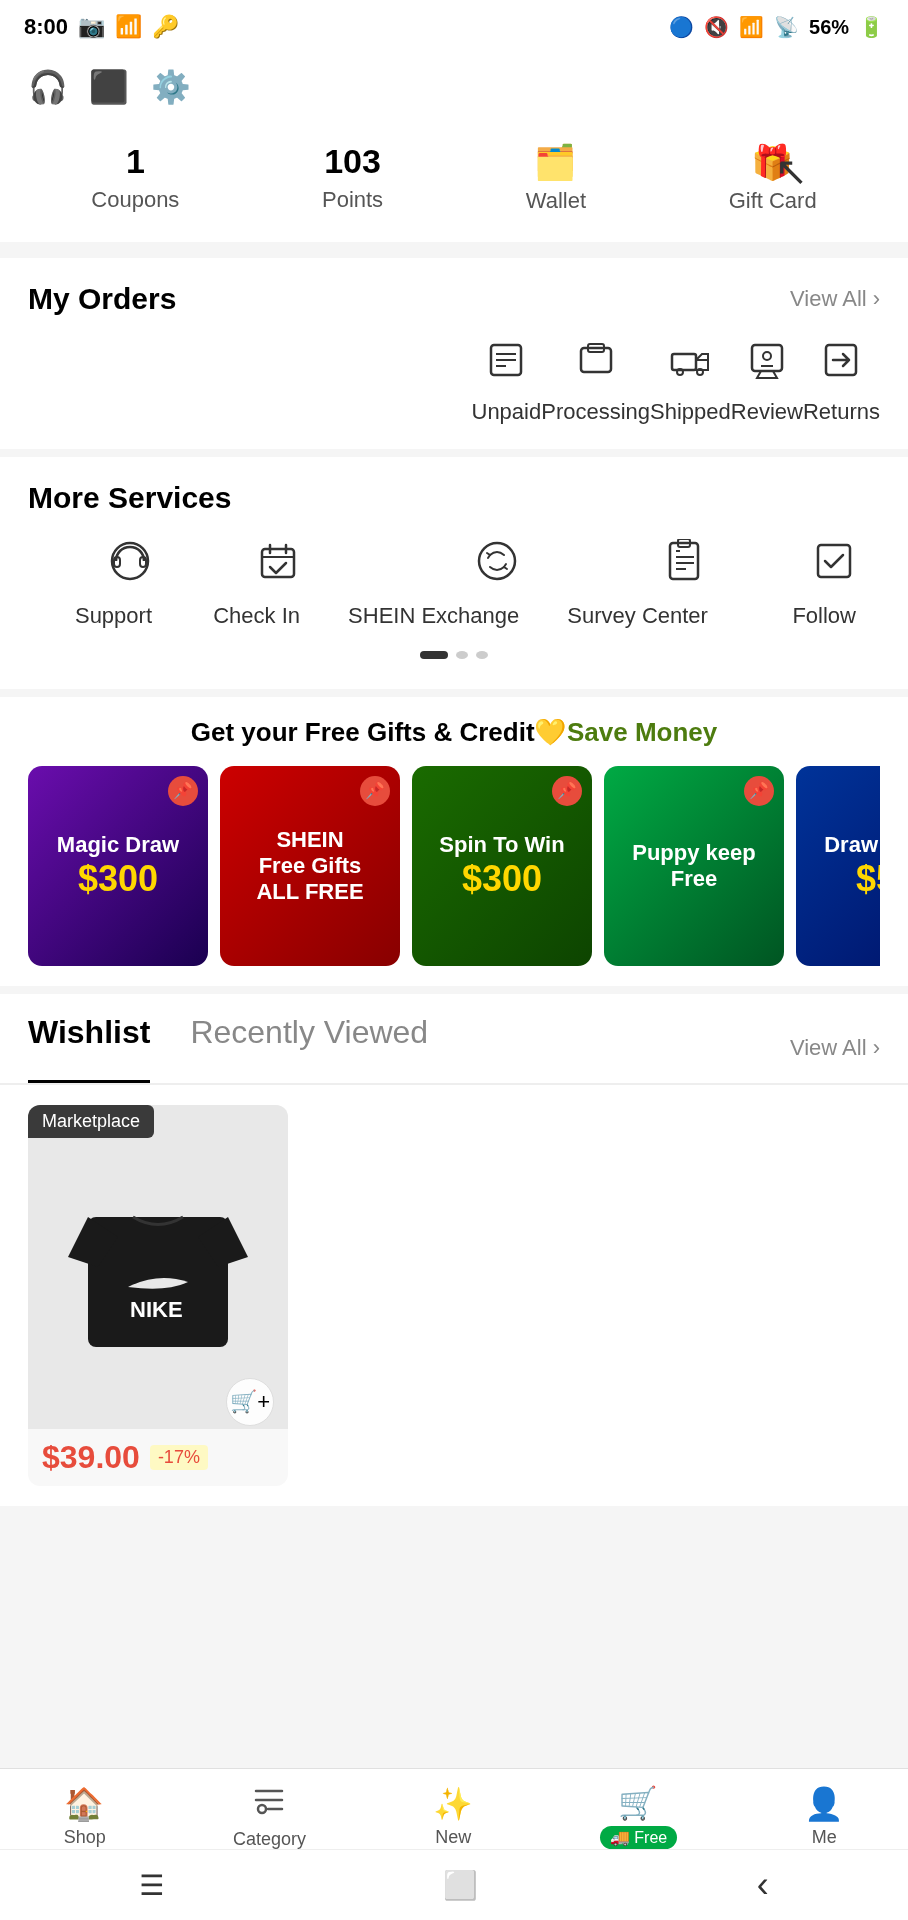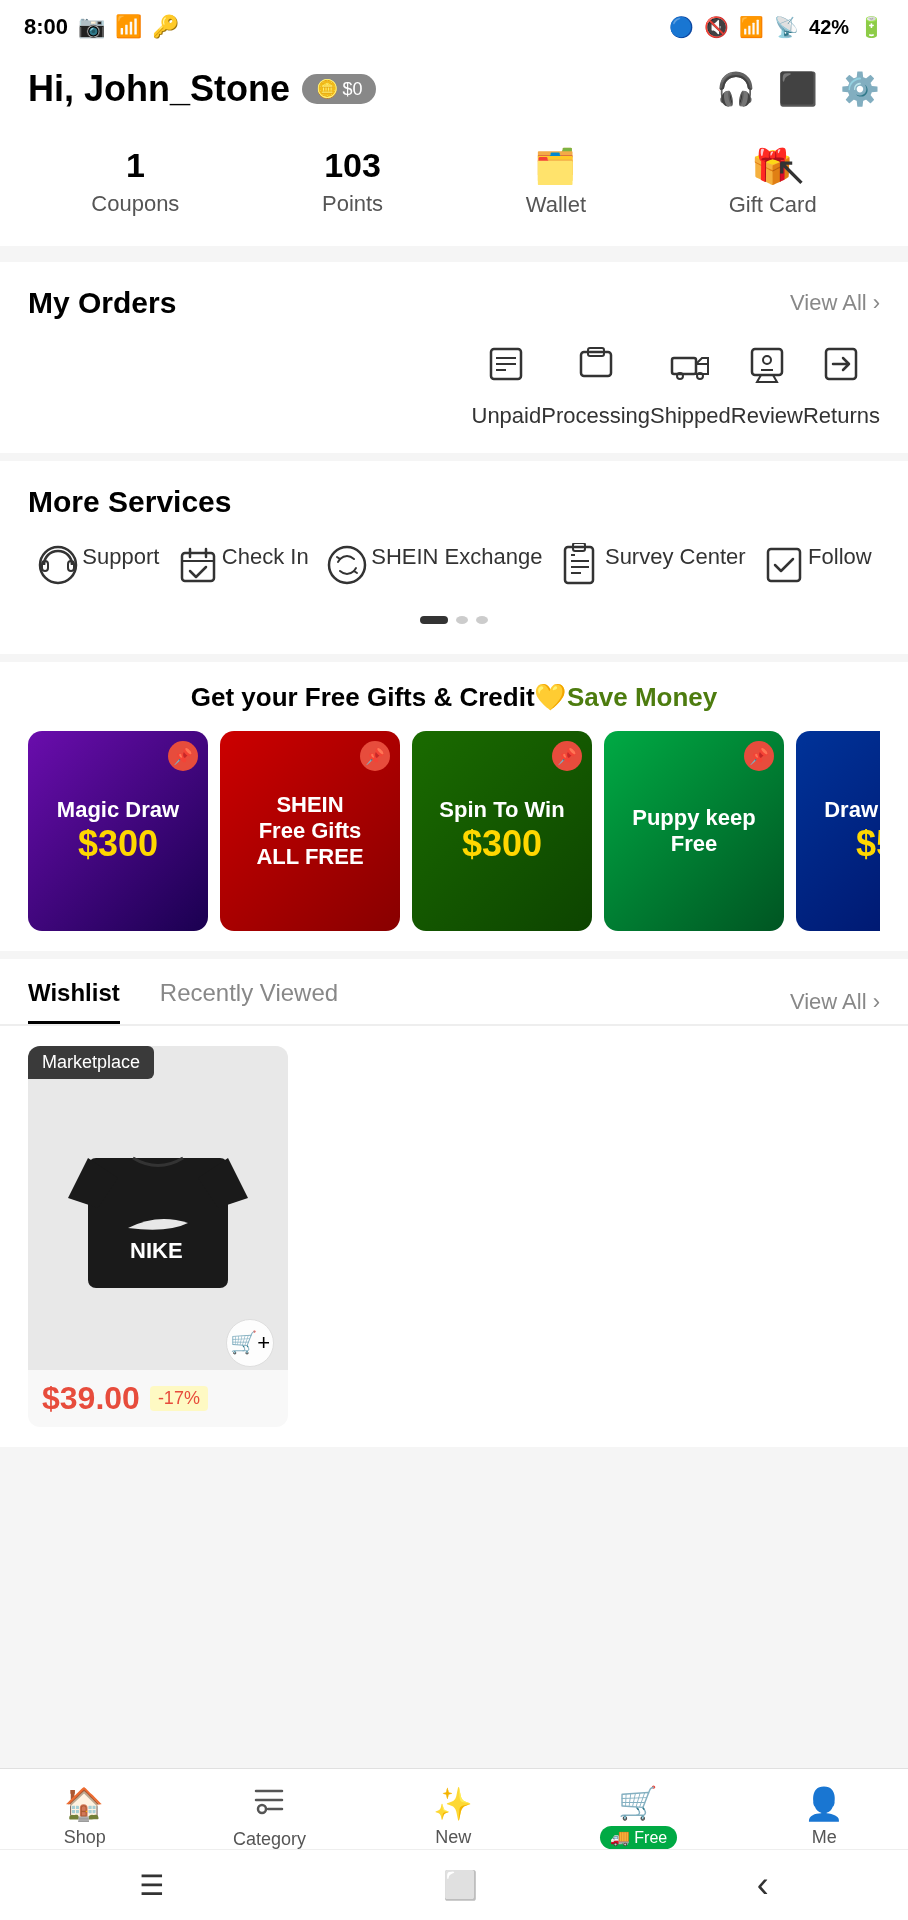--- a/index.html
+++ b/index.html
@@ -87,21 +87,21 @@
     .services-section {
       background: #fff;
       margin-top: 8px;
       padding: 24px 28px 30px;
     }
     .services-grid {
       display: flex;
       justify-content: space-around;
       flex-wrap: nowrap;
     }
-    .service-item { display: flex; flex-direction: row; align-items: flex-start; gap: 2px; cursor: pointer; min-width: 100px; }
+    .service-item { display: flex; flex-direction: column; align-items: flex-end; gap: 10px; cursor: pointer; min-width: 100px; }
     .service-icon { font-size: 38px; color: #333; }
     .service-label { font-size: 22px; color: #333; text-align: center; line-height: 1.3; }
     .pagination-dots { display: flex; justify-content: center; gap: 8px; margin-top: 20px; }
     .dot { width: 28px; height: 8px; border-radius: 4px; background: #333; }
     .dot.inactive { width: 12px; background: #ccc; border-radius: 50%; }
 
     
     .banner-section {
       background: #fff;
       margin-top: 8px;
@@ -159,22 +159,22 @@
     }
     .wishlist-tabs {
       display: flex;
       align-items: center;
       justify-content: space-between;
       padding: 20px 28px 0;
       border-bottom: 2px solid #eee;
     }
     .tabs-left { display: flex; gap: 40px; }
     .tab-item {
-      font-size: 24px;
-      padding-bottom: 14px;
+      font-size: 32px;
+      padding-bottom: 29px;
       cursor: pointer;
       color: #888;
       border-bottom: 3px solid transparent;
     }
     .tab-item.active { color: #000; font-weight: 700; border-bottom: 3px solid #000; }
 
     .product-grid {
       padding: 20px 28px;
       display: flex;
       flex-wrap: wrap;
@@ -291,32 +291,26 @@
     <span>8:00</span>
     <span>📷</span>
     <span>📶</span>
     <span>🔑</span>
   </div>
   <div class="status-right">
     <span>🔵</span>
     <span>🔇</span>
     <span>📶</span>
     <span>📡</span>
-    <span>42%</span>
+    <span>56%</span>
     <span>🔋</span>
   </div>
 </div>
 
 <div class="header">
-  <div class="greeting">
-    <h1>Hi, John_Stone</h1>
-    <div class="coins-badge">
-      🪙 <span>$0</span>
-    </div>
-  </div>
   <div class="header-icons">
     <span class="header-icon">🎧</span>
     <span class="header-icon">⬛</span>
     <span class="header-icon">⚙️</span>
   </div>
 </div>
 
 <div class="cursor-arrow">↖</div>
 
 <div class="stats-row">

